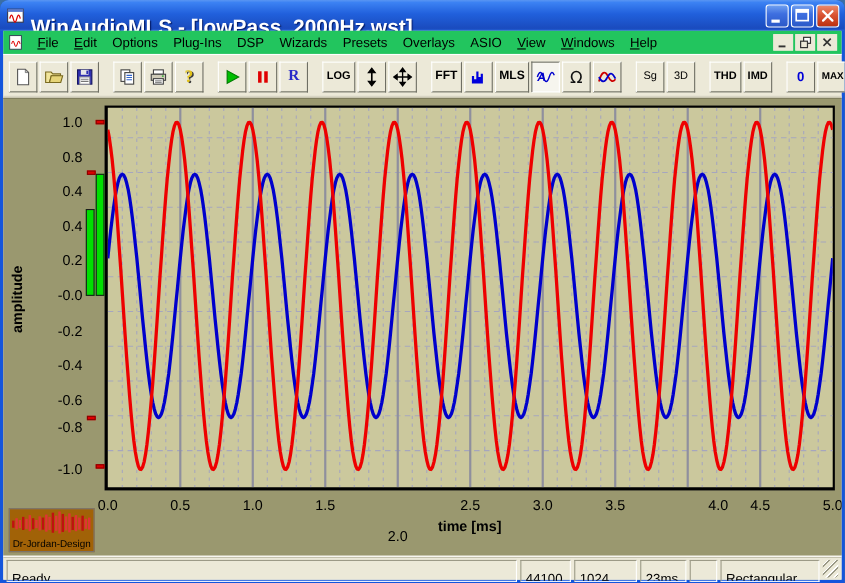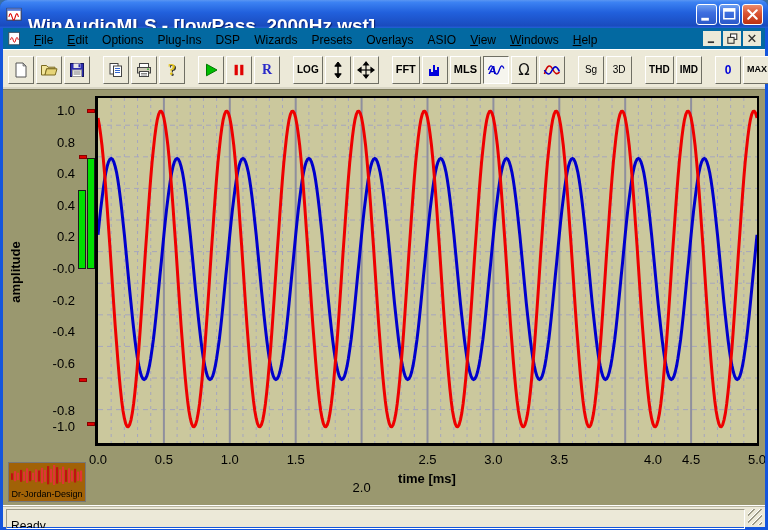--- a/index.html
+++ b/index.html
@@ -13,21 +13,21 @@
   .title-icon{width:17px;height:17px;margin-right:5px;flex:0 0 auto;}
   .title-text{color:#fff;font-weight:bold;font-size:19px;text-shadow:1px 1px 1px rgba(0,20,90,.85);white-space:nowrap;margin-top:24px;}
   .winbtns{position:absolute;right:5px;top:4px;display:flex;gap:2px;}
   .winbtn{width:21px;height:21px;border-radius:3px;border:1px solid #fff;
     background:linear-gradient(180deg,#6FA0F0 0%,#3E6FE0 40%,#2B59C8 100%);
     display:flex;align-items:center;justify-content:center;padding:0;cursor:default;}
   .winbtn.close{background:linear-gradient(180deg,#ED8B6C 0%,#DA5433 45%,#BC3010 100%);}
   
   .inner{position:absolute;left:3px;top:28px;width:762px;height:499px;background:#ECE9D8;}
   
-  .menubar{position:relative;height:21px;display:flex;align-items:center;padding:0 2px;background:#0369a1;}
+  .menubar{position:relative;height:21px;display:flex;align-items:center;padding:0 2px;background:#22c55e;}
   .mdi-doc-icon{width:16px;height:16px;margin:0 4px 0 2px;}
   .menu-item{font-size:12px;color:#000;padding:2px 7px;white-space:nowrap;}
   .mdibtns{position:absolute;right:4px;top:3px;display:flex;gap:2px;}
   .mdibtn{width:18px;height:15px;background:#ECE9D8;border:1px solid #ECE9D8;
     display:flex;align-items:center;justify-content:center;padding:0;}
   
   .toolbar{height:40px;border-top:1px solid #fff;box-shadow:0 -2px 0 #d8d5c4 inset;
     display:flex;align-items:center;padding:0 4px;background:#ECE9D8;}
   .tb-group{display:flex;margin-right:11px;}
   .tb-btn{min-width:26px;height:28px;margin:0 1px;background:#ECE9D8;position:relative;
@@ -405,21 +405,21 @@
       </div>
     <div class="ytick" style="top: 13px;">1.0</div>
         <div class="ytick" style="top: 44.6px;">0.8</div>
         <div class="ytick" style="top: 76.2px;">0.4</div>
         <div class="ytick" style="top: 107.8px;">0.4</div>
         <div class="ytick" style="top: 139.4px;">0.2</div>
         <div class="ytick" style="top: 171px;">-0.0</div>
         <div class="ytick" style="top: 202.6px;">-0.2</div>
         <div class="ytick" style="top: 234.2px;">-0.4</div>
         <div class="ytick" style="top: 265.8px;">-0.6</div>
-        <div class="ytick" style="top: 313px;">-0.8</div>
+        <div class="ytick" style="top: 291px;">-0.8</div>
         <div class="ytick" style="top: 329px;">-1.0</div>
         <div class="xtick" style="left: 77px;">0.0</div>
         <div class="xtick" style="left: 142.9px;">0.5</div>
         <div class="xtick" style="left: 208.8px;">1.0</div>
         <div class="xtick" style="left: 274.7px;">1.5</div>
         <div class="xtick" style="left: 340.6px; margin-top: 28px;">2.0</div>
         <div class="xtick" style="left: 406.5px;">2.5</div>
         <div class="xtick" style="left: 472.4px;">3.0</div>
         <div class="xtick" style="left: 538.3px;">3.5</div>
         <div class="xtick" style="left: 632px;">4.0</div>
@@ -428,17 +428,24 @@
         <div class="meter-bar" style="left: 75px; top: 100px; height: 79px; background: rgb(0, 223, 0);"></div>
         <div class="meter-bar" style="left: 84px; top: 68px; height: 111px; background: rgb(0, 223, 0);"></div>
         <div class="peak-mark" style="left: 76px; top: 65px; background: rgb(222, 0, 0);"></div>
         <div class="peak-mark" style="left: 76px; top: 288px; background: rgb(222, 0, 0);"></div>
         <div class="peak-mark" style="left: 84px; top: 19px; background: rgb(222, 0, 0);"></div>
         <div class="peak-mark" style="left: 84px; top: 332px; background: rgb(222, 0, 0);"></div>
       </div>
 
     <div class="statusbar">
       <span class="sb-panel sb-msg">Ready</span>
+      <span id="sb-panels" style="display:flex;gap:3px;">
+          <span class="sb-panel" style="width: 46px;">44100</span>
+          <span class="sb-panel" style="width: 57px;">1024</span>
+          <span class="sb-panel" style="width: 42px;">23ms</span>
+          <span class="sb-panel" style="width: 25px;"></span>
+          <span class="sb-panel" style="width: 90px;">Rectangular</span>
+        </span>
       <span class="sb-grip"></span>
     </div>
 
   </div>
 </div>
 
 </body></html>

